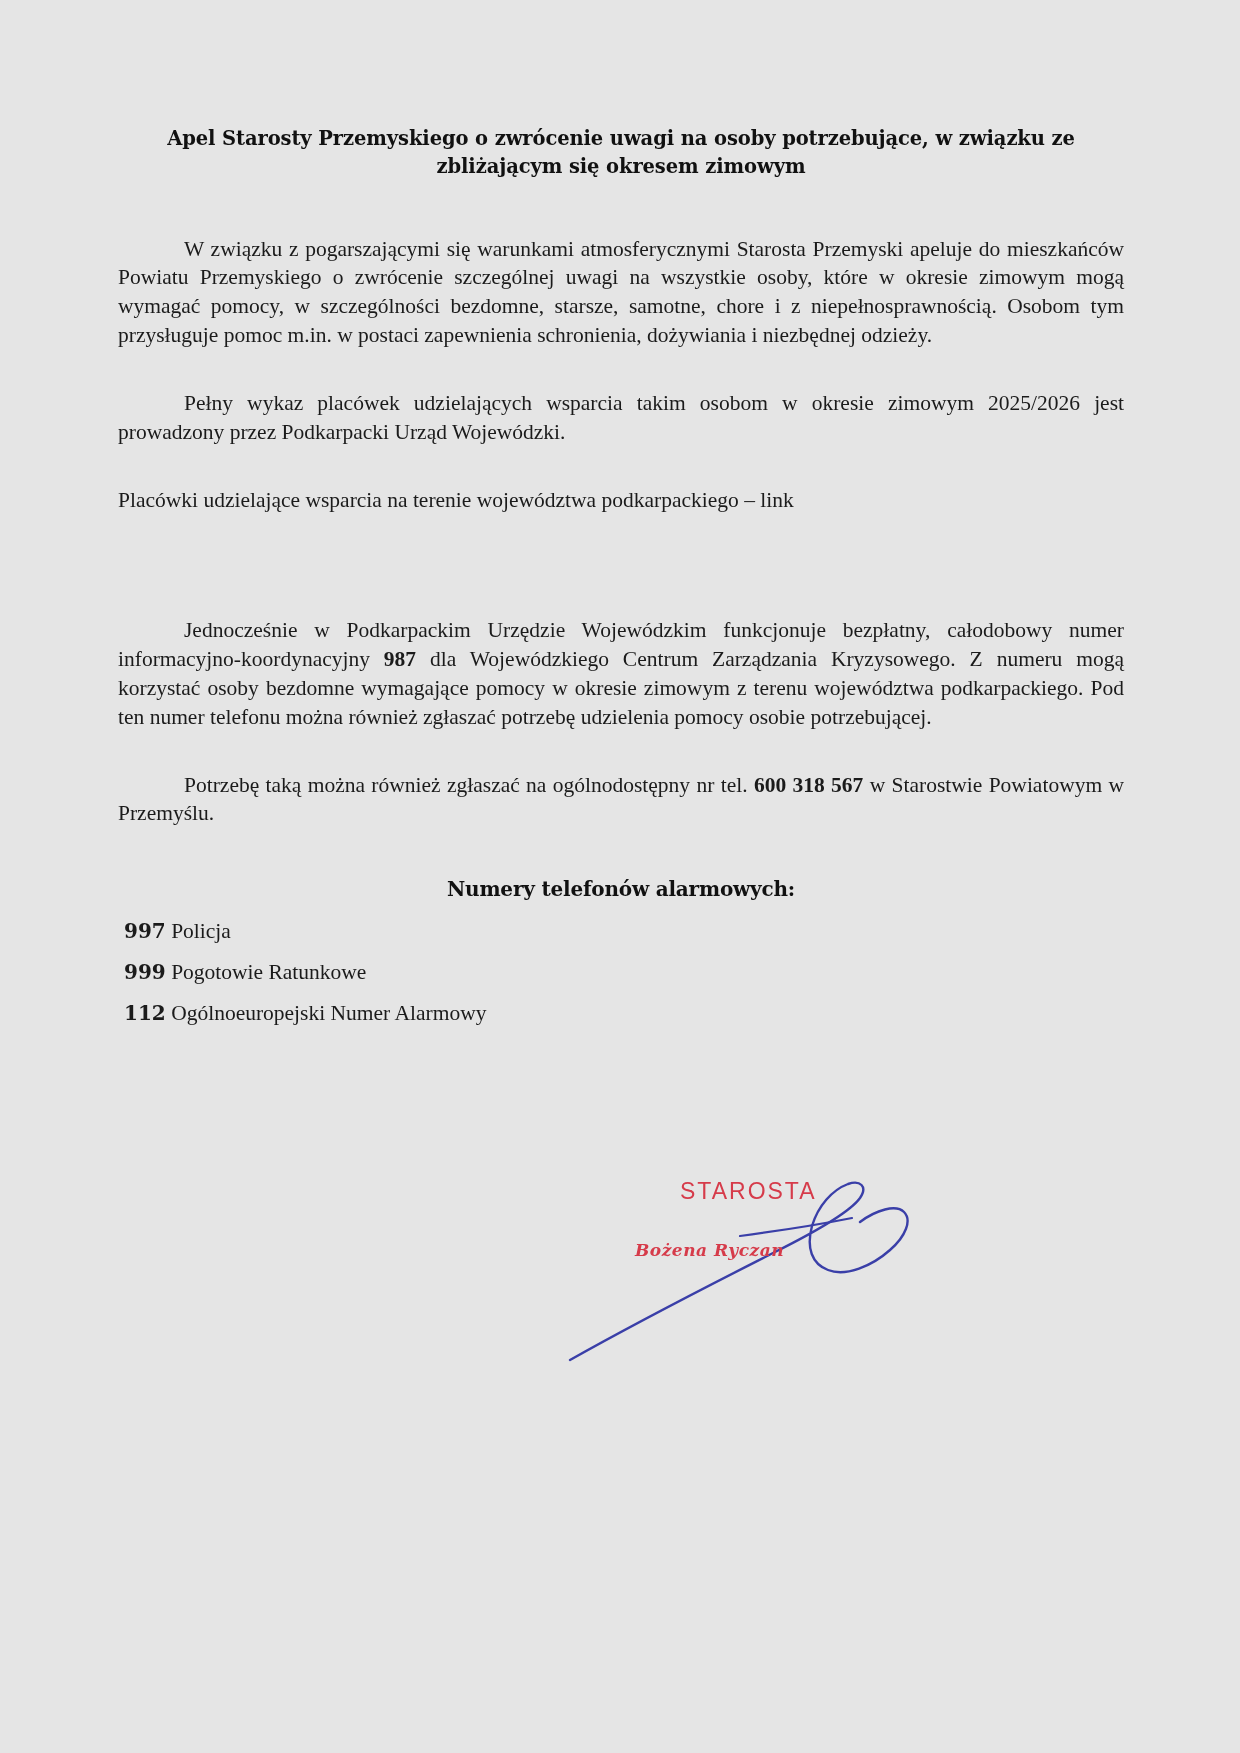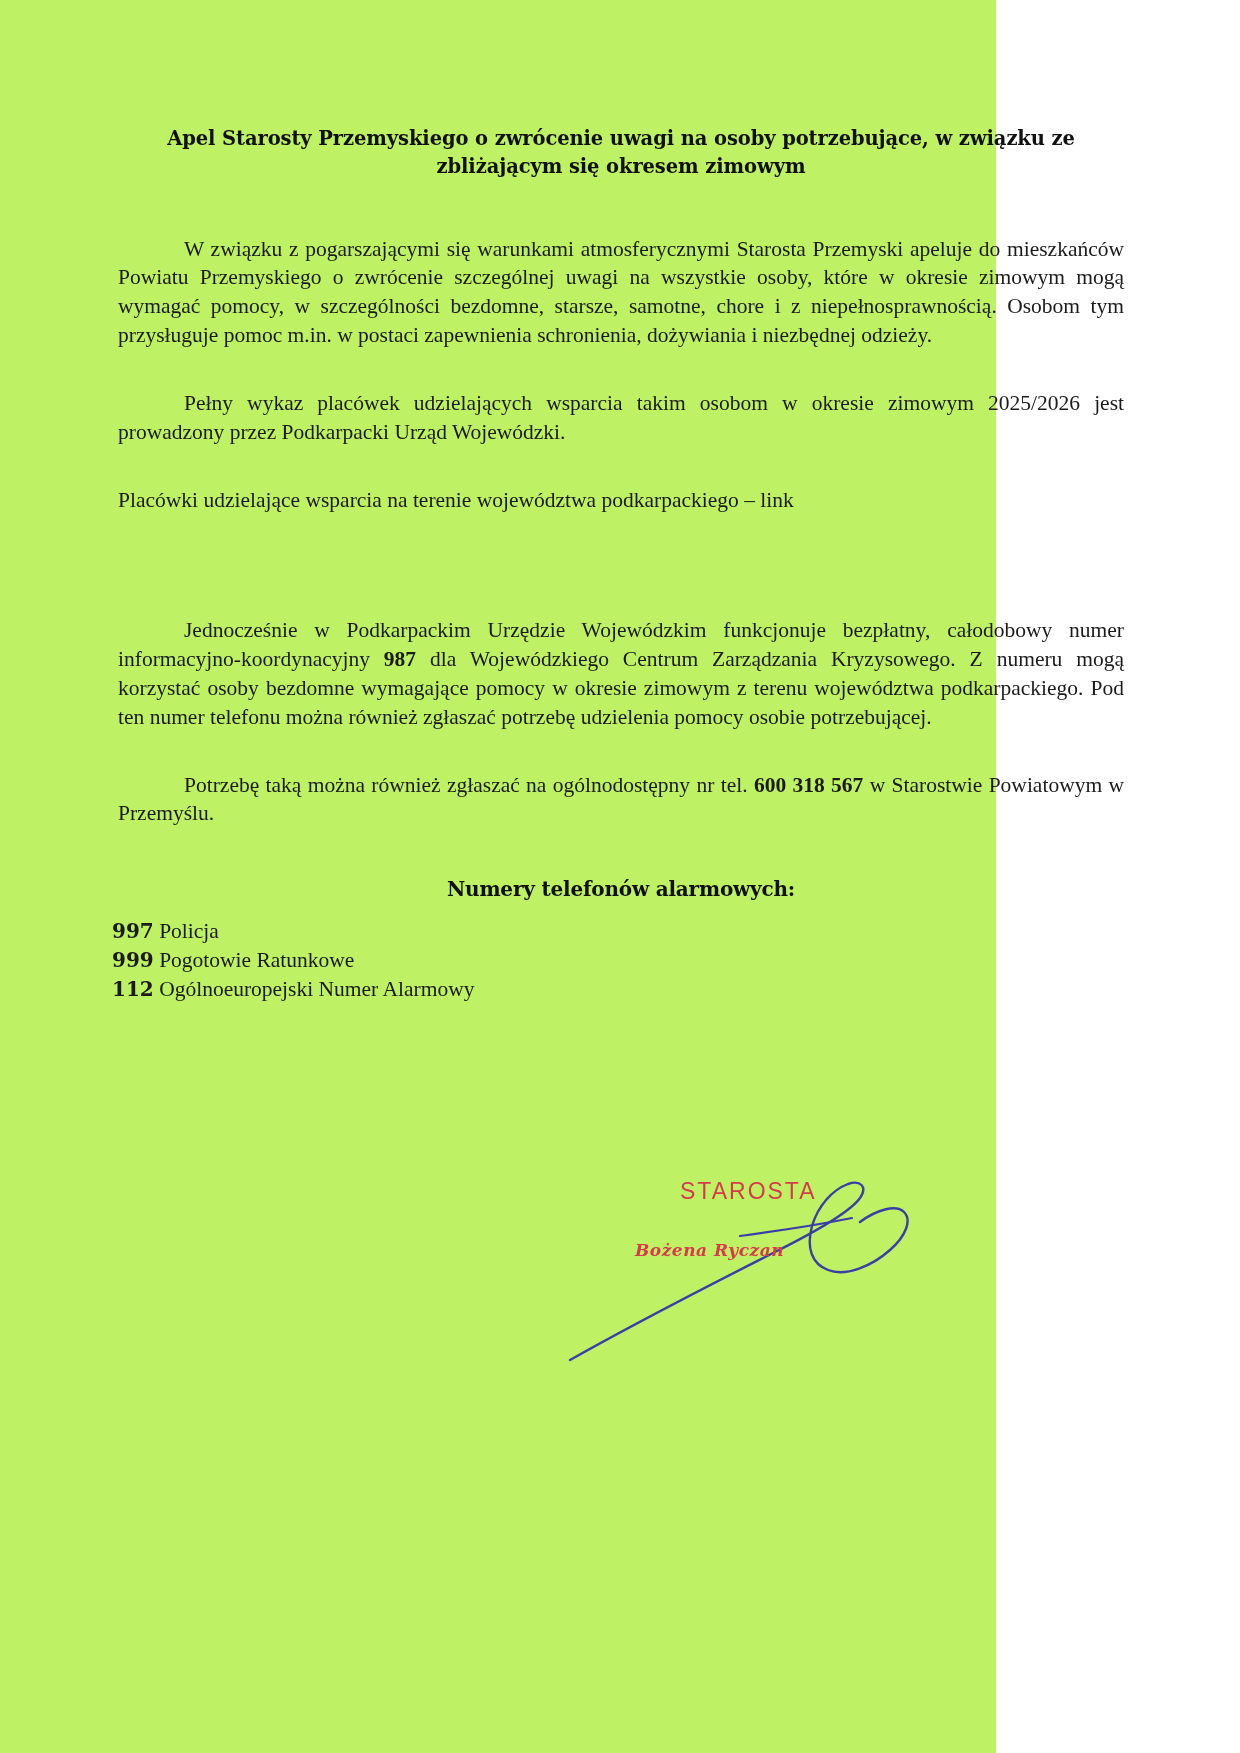--- a/index.html
+++ b/index.html
@@ -12,23 +12,23 @@
     height: 1753px;
     position: relative;
     font-family: "Liberation Serif", serif;
     color: #1a1a1a;
     overflow: hidden;
   }
   .page {
     position: absolute;
     top: 0;
     left: 0;
-    width: 996px;
+    width: 1240px;
     height: 1753px;
-    background: #bef264;
+    background: #e5e5e5;
   }
   .content {
     position: absolute;
     left: 112px;
     top: 125px;
     width: 1018px;
   }
   .doc-title {
     font-family: "DejaVu Serif", serif;
     font-weight: bold;
@@ -60,21 +60,21 @@
     font-weight: bold;
     font-size: 20px;
     margin: 16px;
     color: #111;
     letter-spacing: -0.2px;
     text-align: center;
   }
   .tel-line {
     font-size: 21.5px;
     line-height: 1.345;
-    margin: 0;
+    margin: 12px;
     color: #1b1b1b;
   }
   .tel-num {
     font-family: "DejaVu Serif", serif;
     font-weight: bold;
     font-size: 20px;
   }
   .signature-area {
     position: absolute;
     left: 600px;

